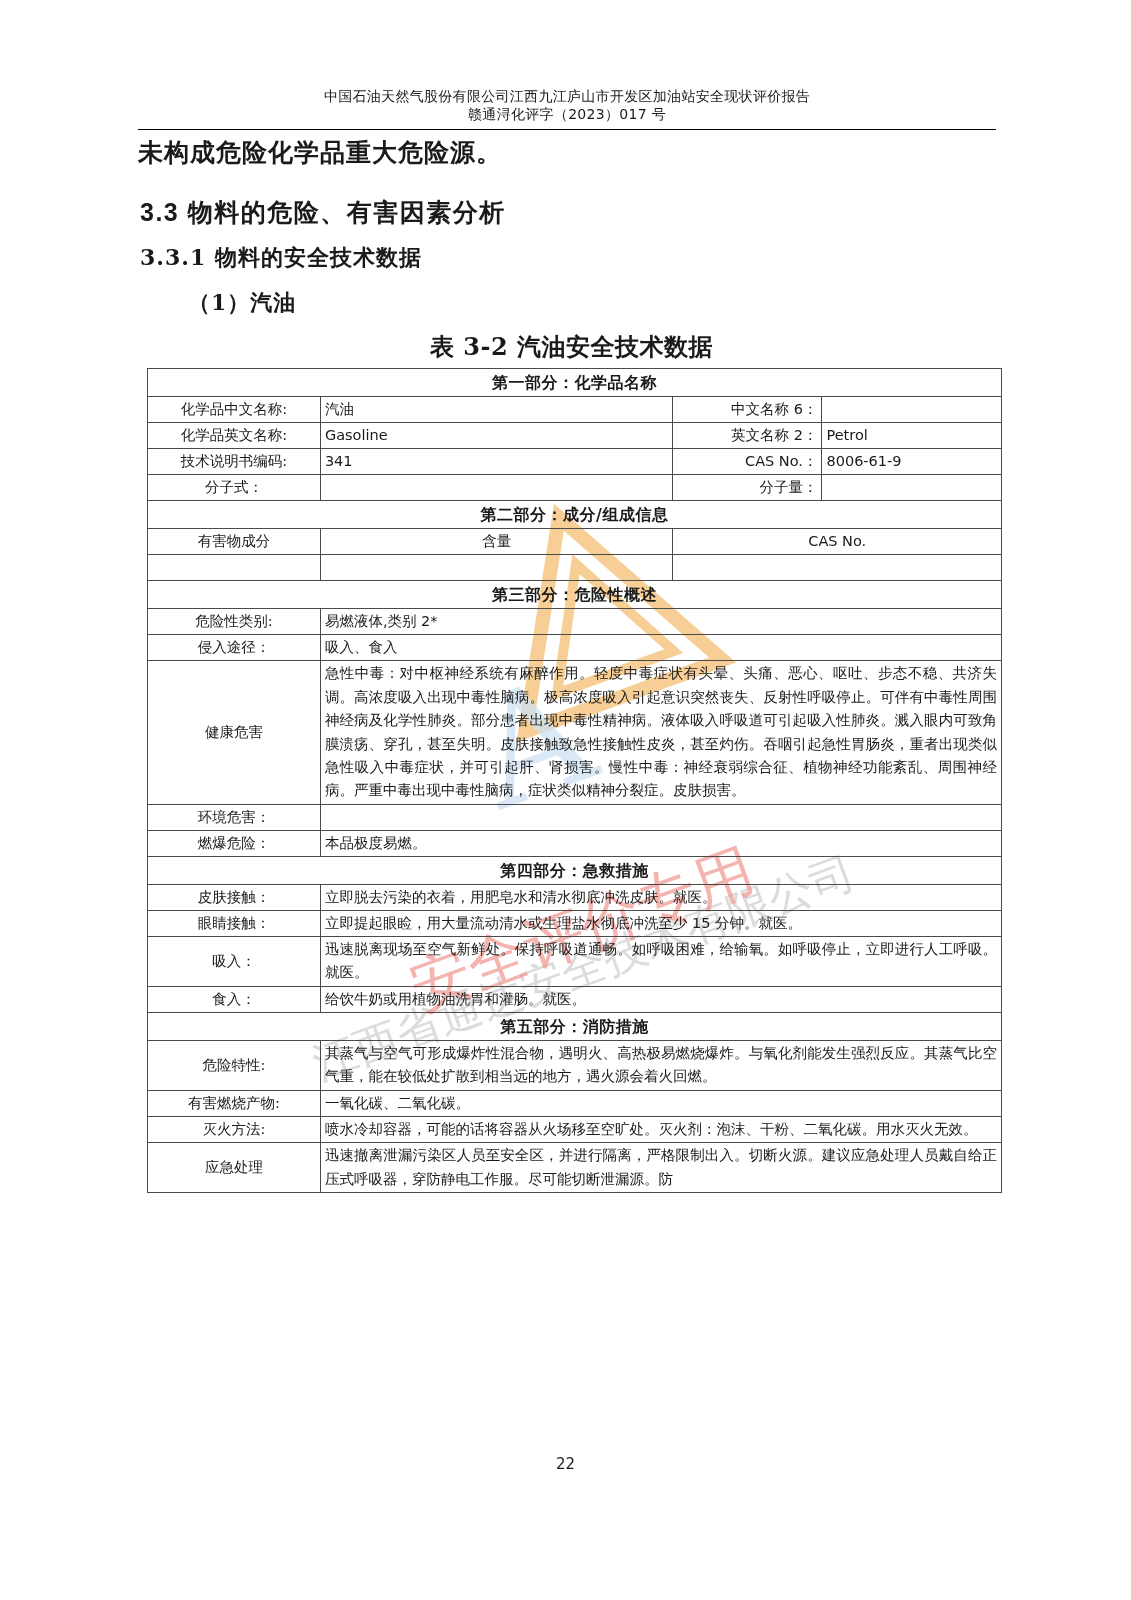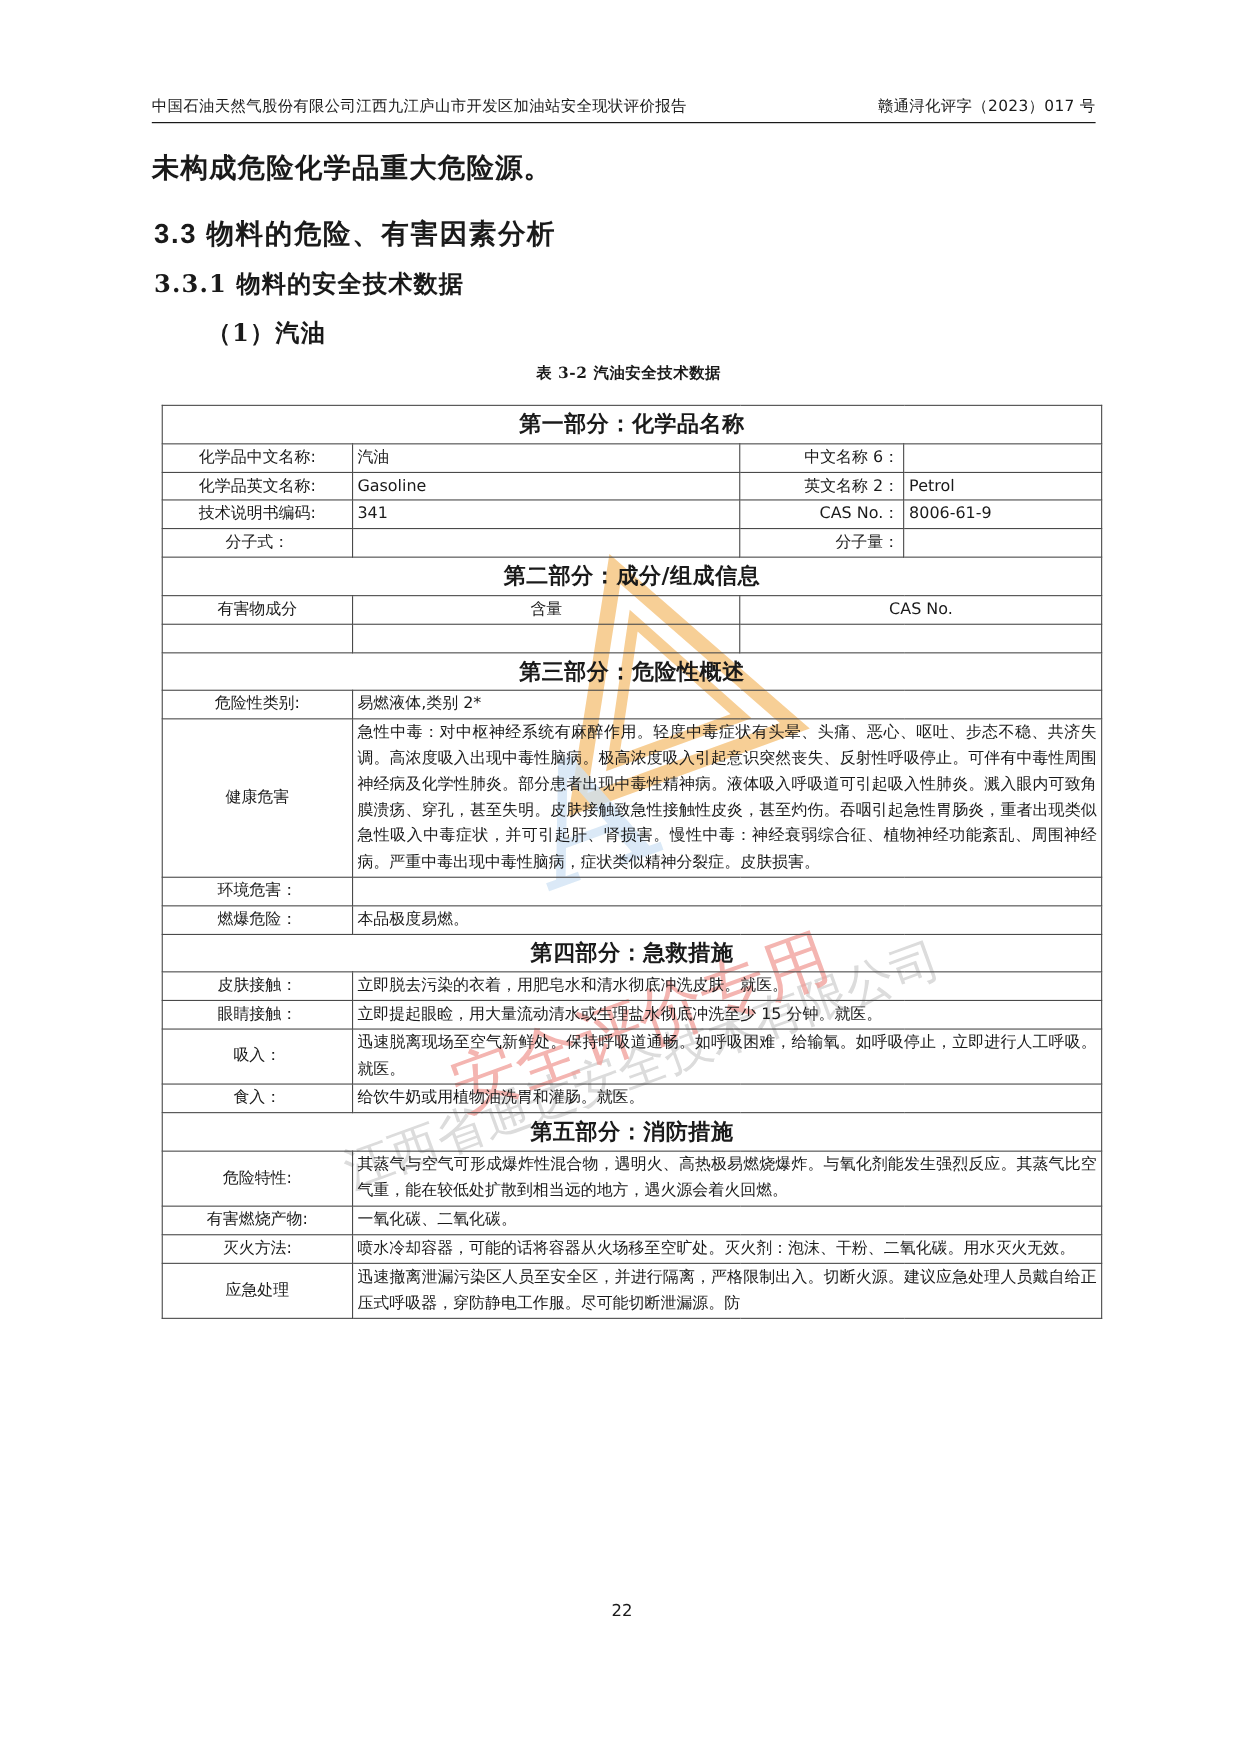--- a/index.html
+++ b/index.html
@@ -17,20 +17,21 @@
   }
   
   .header {
     position:absolute;
     left:138px; top:88px; width:858px;
     display:flex; align-items:center; justify-content:space-between;
     font-size:14.5px;
     letter-spacing:0.3px;
     padding-bottom:5px;
     border-bottom:1px solid #000;
+    flex-direction:column;
   }
   .header .hleft { font-family:"DejaVu Sans", sans-serif; font-size:14px; }
   .header .hright { font-family:"DejaVu Sans", sans-serif; font-size:14px; white-space:nowrap; }
 
   
   .lead {
     position:absolute; left:138px; top:136px;
     font-size:25px; font-weight:bold;
     font-family:"DejaVu Serif", serif;
     letter-spacing:1px;
@@ -50,21 +51,21 @@
   .h4 {
     position:absolute; left:188px; top:288px;
     font-size:22px; font-weight:bold;
     font-family:"DejaVu Serif", serif;
     letter-spacing:1px;
     text-align:center;
   }
   .tbl-caption {
     position:absolute; left:12px; right:0; top:331px;
     text-align:center;
-    font-size:14px; font-weight:bold;
+    font-size:24px; font-weight:bold;
     font-family:"DejaVu Serif", serif;
     letter-spacing:0.5px;
   }
 
   
   table.msds {
     position:absolute;
     left:147px; top:368px;
     width:855px;
     border-collapse:collapse;
@@ -73,21 +74,21 @@
     line-height:1.58;
   }
   table.msds td {
     border:1px solid #4a4a4a;
     padding:1px 4px;
     vertical-align:middle;
   }
   .sect {
     text-align:center;
     font-weight:bold;
-    font-size:20px;
+    font-size:16px;
     background:#eeeeee;
     font-family:"DejaVu Serif", serif;
     letter-spacing:0.5px;
     padding:2px 0 3px 0;
   }
   .lbl {
     text-align:center;
     white-space:nowrap;
     width:165px;
   }
@@ -201,20 +202,24 @@
       </tr>
 
       <tr>
         <td class="sect" colspan="4">第三部分：危险性概述</td>
       </tr>
       <tr>
         <td class="lbl">危险性类别:</td>
         <td class="val" colspan="3">易燃液体,类别 2*</td>
       </tr>
       <tr>
+        <td class="lbl">侵入途径：</td>
+        <td class="val" colspan="3">吸入、食入</td>
+      </tr>
+      <tr>
         <td class="lbl">健康危害</td>
         <td class="val tall" colspan="3">急性中毒：对中枢神经系统有麻醉作用。轻度中毒症状有头晕、头痛、恶心、呕吐、步态不稳、共济失调。高浓度吸入出现中毒性脑病。极高浓度吸入引起意识突然丧失、反射性呼吸停止。可伴有中毒性周围神经病及化学性肺炎。部分患者出现中毒性精神病。液体吸入呼吸道可引起吸入性肺炎。溅入眼内可致角膜溃疡、穿孔，甚至失明。皮肤接触致急性接触性皮炎，甚至灼伤。吞咽引起急性胃肠炎，重者出现类似急性吸入中毒症状，并可引起肝、肾损害。慢性中毒：神经衰弱综合征、植物神经功能紊乱、周围神经病。严重中毒出现中毒性脑病，症状类似精神分裂症。皮肤损害。</td>
       </tr>
       <tr>
         <td class="lbl">环境危害：</td>
         <td class="val" colspan="3">&nbsp;</td>
       </tr>
       <tr>
         <td class="lbl">燃爆危险：</td>
         <td class="val" colspan="3">本品极度易燃。</td>

